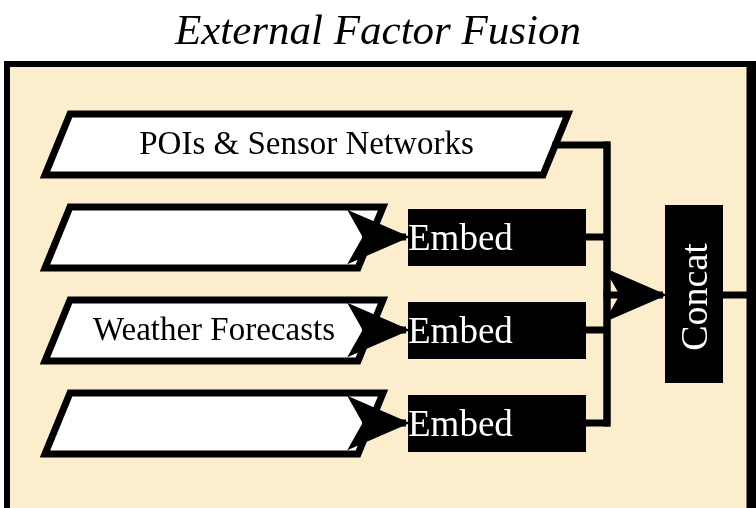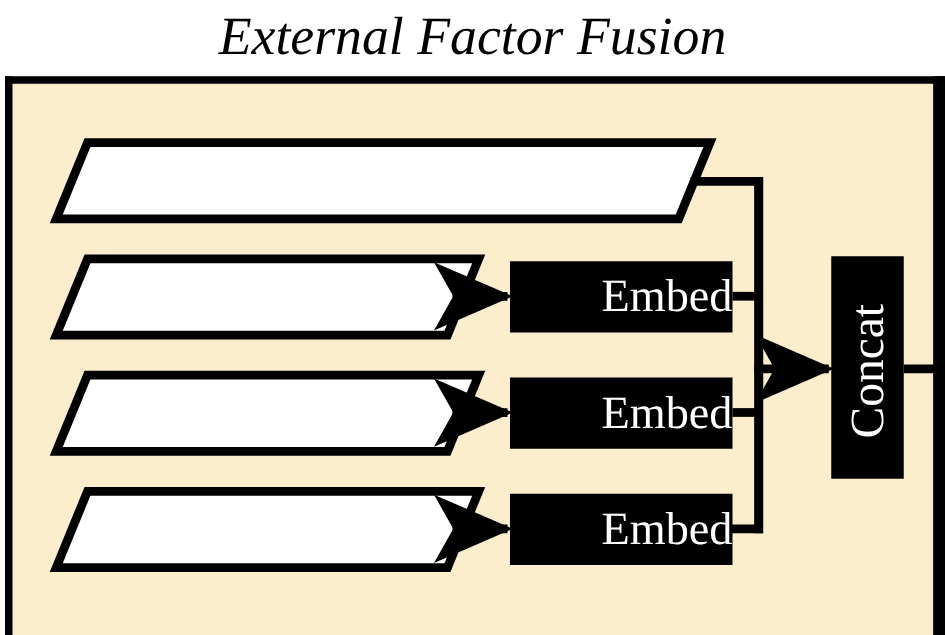--- a/index.html
+++ b/index.html
@@ -58,21 +58,21 @@
     font-family: "Liberation Serif", "DejaVu Serif", serif;
   }
   .src-label {
     font-size: 33px;
     text-align: center;
     line-height: 1;
   }
   .embed-label {
     font-size: 37px;
     color: #ffffff;
-    text-align: right;
+    text-align: left;
     line-height: 1;
   }
   #concat-label {
     position: absolute;
     color: #ffffff;
     font-size: 38px;
     white-space: nowrap;
     transform-origin: 50% 50%;
     transform: rotate(-90deg);
     font-family: "Liberation Serif", "DejaVu Serif", serif;
@@ -126,20 +126,22 @@
 
     <line x1="607" y1="295" x2="663" y2="295" stroke="#000000" stroke-width="7" marker-end="url(#arrowhead)"></line>
 
     <rect x="665" y="205" width="58" height="178" fill="#000000"></rect>
 
     <line x1="723" y1="295" x2="756" y2="295" stroke="#000000" stroke-width="7"></line>
 
     <line x1="750" y1="61" x2="750" y2="508" stroke="#000000" stroke-width="7"></line>
   </svg>
 
+  <div class="node-text src-label" style="left:45px; top:127px; width:523px;">POIs &amp; Sensor Networks</div>
+  <div class="node-text src-label" style="left:45px; top:313px; width:338px;">Weather Forecasts</div>
 
   <div class="node-text embed-label" style="left:408px; top:219px; width:178px;">Embed</div>
   <div class="node-text embed-label" style="left:408px; top:312px; width:178px;">Embed</div>
   <div class="node-text embed-label" style="left:408px; top:405px; width:178px;">Embed</div>
 
   <div id="concat-label" style="left:627px; top:275px; width:134px;">Concat</div>
 
 </div>
 
 </body></html>

